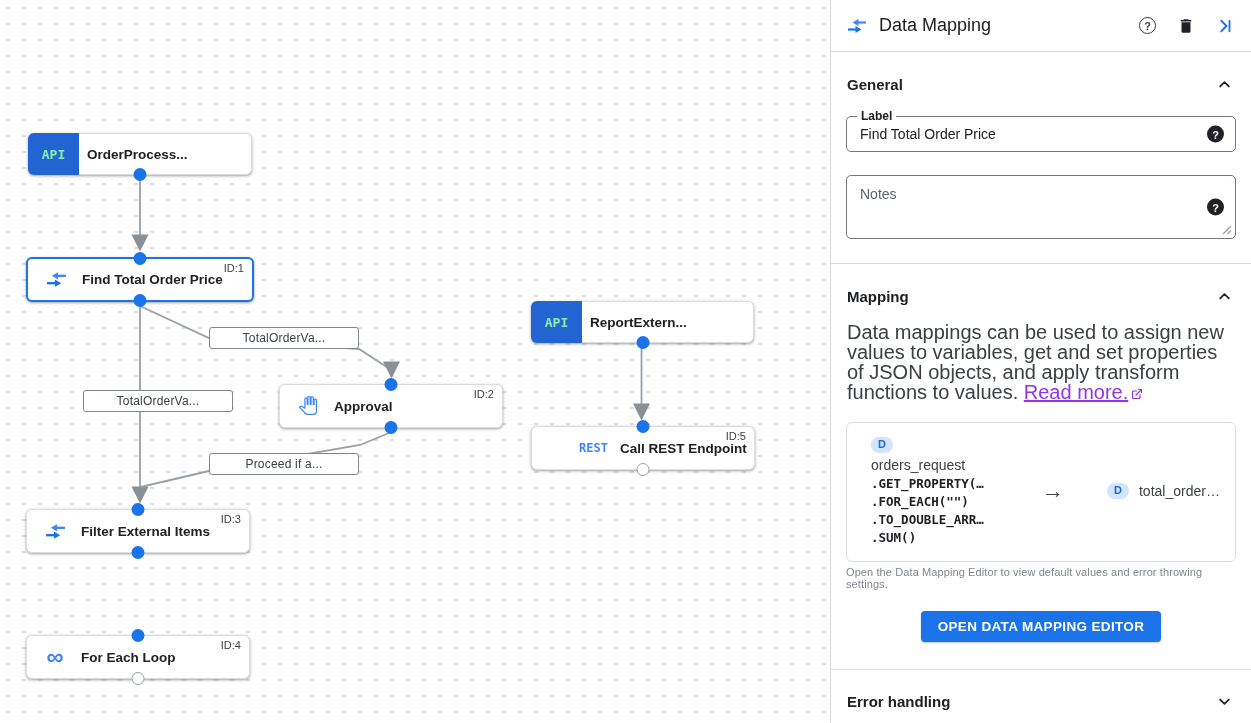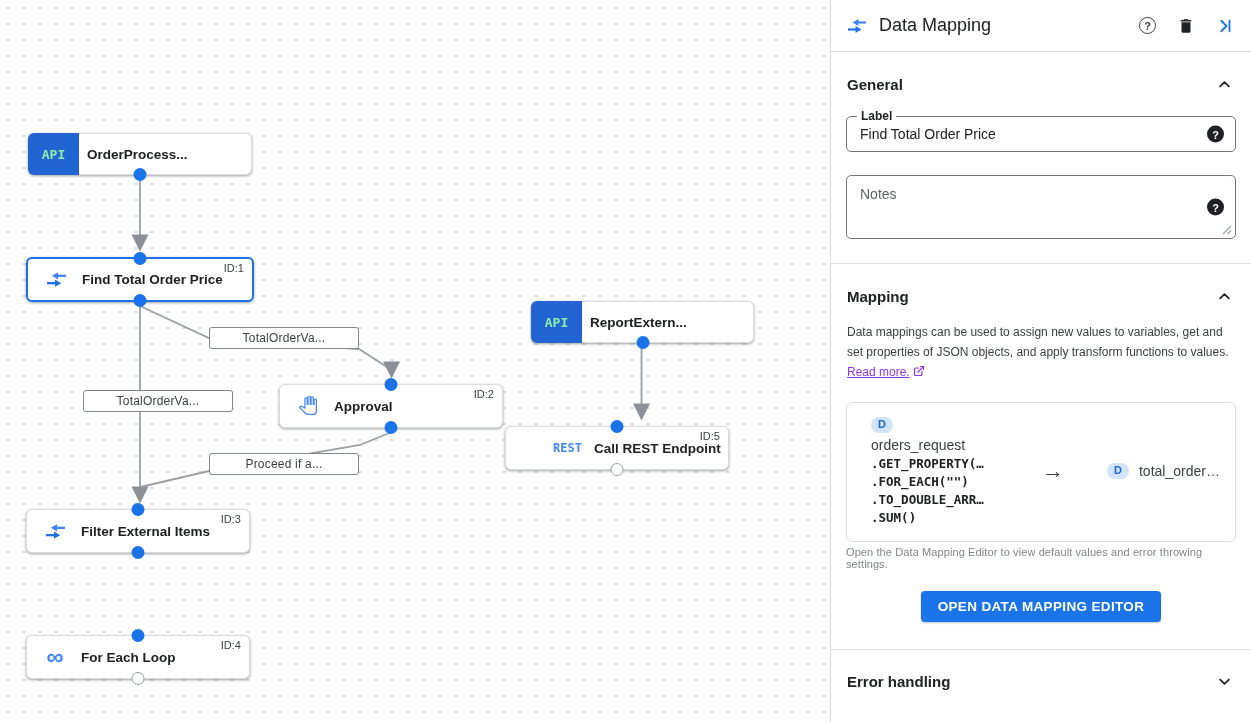--- a/index.html
+++ b/index.html
@@ -60,21 +60,21 @@
   .field textarea { width:100%; height:100%; border:none; outline:none; resize:none; background:transparent;
     padding:10px 40px 0 13px; font:14px "Liberation Sans", sans-serif; color:#202124; }
   .field textarea::placeholder { color:#5f6368; }
   .help-filled { position:absolute; right:11px; top:50%; transform:translateY(-50%);
     width:17px; height:17px; background:#202124; border-radius:50%; color:#fff;
     display:flex; align-items:center; justify-content:center; font-size:11px; font-weight:700; cursor:pointer; }
   .resize-handle { position:absolute; right:3px; bottom:3px; cursor:nwse-resize; display:flex; }
 
   .divider { border-top:1px solid #dadce0; }
 
-  .desc { margin:16px 1px 0; font-size:12px; line-height:20px; color:#3c4043; }
+  .desc { margin:16px 1px 0; font-size:20px; line-height:20px; color:#3c4043; }
   .readmore { color:#9334e6; text-decoration:underline; cursor:pointer; }
   .ext-icon { display:inline-block; vertical-align:-1px; margin-left:3px; }
 
   .map-table { margin-top:19px; border:1px solid #dadce0; border-radius:6px; overflow:hidden; }
   .map-head { display:flex; padding:9px 0 9px 24px; border-bottom:1px solid #dadce0;
     font-size:12.5px; color:#5f6368; }
   .map-head .col-in { width:240px; }
   .map-body { display:flex; align-items:flex-start; padding:11px 0 14px 24px; }
   .map-input { width:150px; }
   .dbadge { display:inline-block; padding:1px 7px 2px; background:#d2e3fc; color:#1967d2;
@@ -150,21 +150,21 @@
       <span class="dot top blue"></span>
       <span class="dot bottom blue"></span>
     </div>
 
     <div class="node trigger" style="left:531px;top:301px;width:223px;height:42px">
       <span class="api-badge">API</span>
       <span class="node-label">ReportExtern...</span>
       <span class="dot bottom blue"></span>
     </div>
 
-    <div class="node" style="left:505px;top:426px;width:224px;height:44px">
+    <div class="node" style="left:531px;top:426px;width:224px;height:44px">
       <span class="idtag">ID:5</span>
       <span class="rest-badge">REST</span>
       <span class="node-label">Call REST Endpoint</span>
       <span class="dot top blue"></span>
       <span class="dot bottom white"></span>
     </div>
 
     <div class="node" style="left:26px;top:509px;width:224px;height:44px">
       <span class="idtag">ID:3</span>
       <span class="node-icon">

